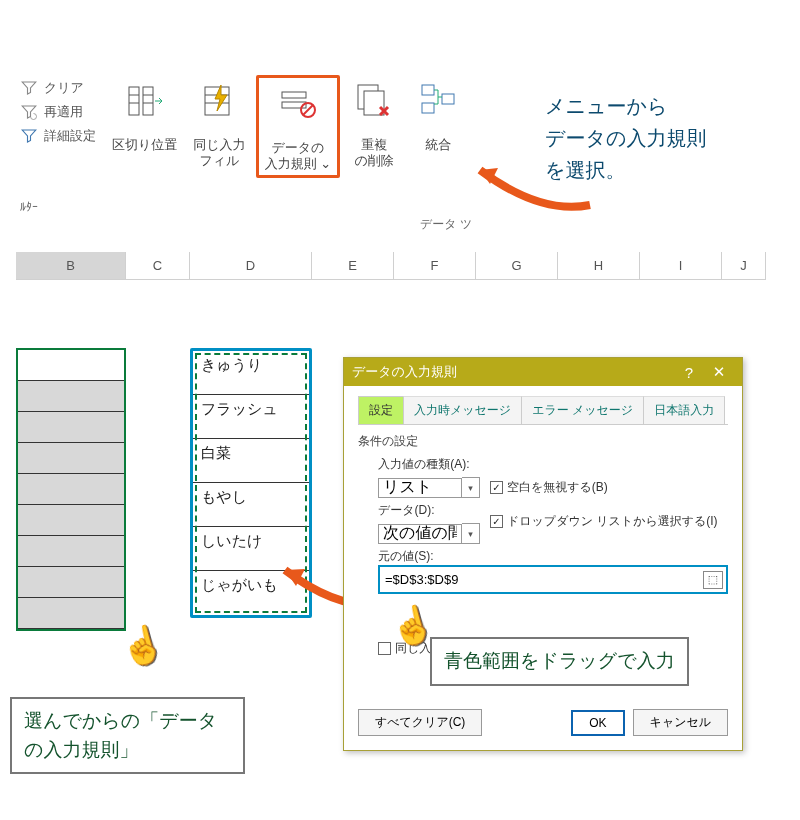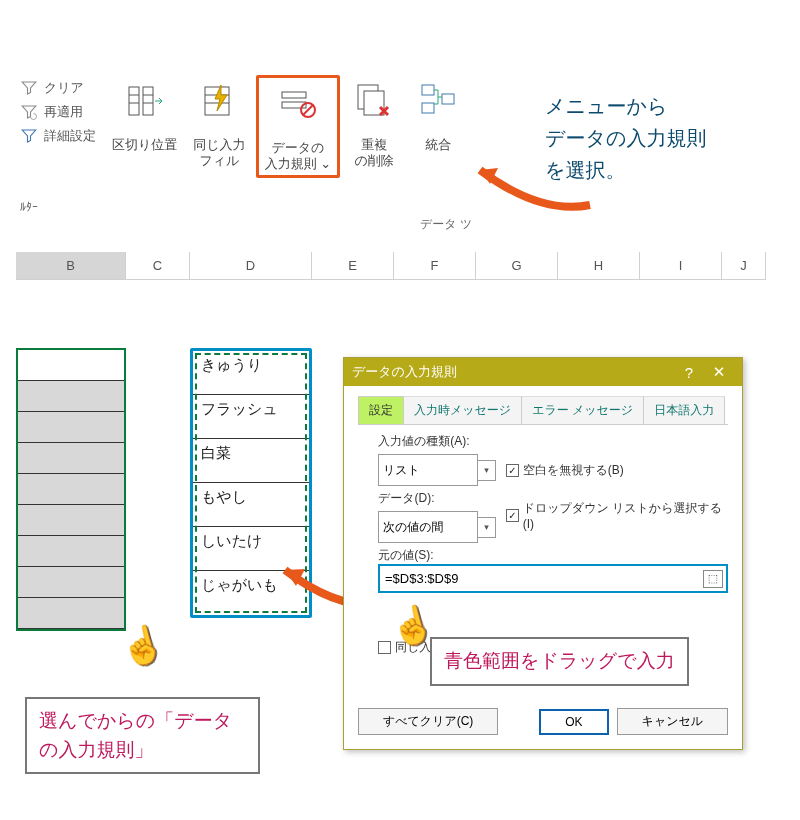--- a/index.html
+++ b/index.html
@@ -10,21 +10,21 @@
   .rb-col { display: flex; flex-direction: column; align-items: center; gap: 12px; padding: 2px 6px; }
   .rb-small { display: flex; flex-direction: column; gap: 6px; padding: 4px 6px 0 10px; }
   .rb-small-item { display: flex; align-items: center; gap: 6px; font-size: 13px; color: #555; }
   .rb-icon-box { width: 48px; height: 48px; display: flex; align-items: center; justify-content: center; }
   .rb-label { font-size: 13px; color: #444; text-align: center; line-height: 1.25; white-space: pre; }
   .rb-highlight { border: 3px solid #E8581B; border-radius: 2px; }
   .rb-group-label { position: absolute; top: 128px; font-size: 12px; color: #666; }
 
   
   .anno { font-family: "Yu Mincho", serif; color: #0c4a6e; position: absolute; line-height: 1.6; font-size: 20px; }
-  .anno-box { border: 2px solid #777; padding: 8px 12px; background: #fff; font-family: "Yu Mincho", serif; color: #be185d; font-size: 19px; line-height: 1.5; }
+  .anno-box { border: 2px solid #777; padding: 8px 12px; background: #fff; font-family: "Yu Mincho", serif; color: #14532d; font-size: 19px; line-height: 1.5; }
 
   
   .sheet { position: absolute; top: 252px; left: 16px; right: 16px; }
   .colhdr { display: flex; }
   .colhdr .ch { border-right: 1px solid #d0d0d0; border-bottom: 1px solid #d0d0d0; background: #fff; text-align: center; font-size: 13px; color: #555; padding: 6px 0; }
   .colhdr .ch.sel { background: #d6d6d6; }
   .wB{width:110px} .wC{width:64px} .wD{width:122px} .wE{width:82px} .wF{width:82px} .wG{width:82px} .wH{width:82px} .wI{width:82px} .wJ{width:44px}
 
   .grid { position: absolute; top: 30px; left: 0; }
   
@@ -43,30 +43,30 @@
   .dlg-title { background: #b7aa19; color: #fff; padding: 5px 8px; display: flex; align-items: center; font-size: 13px; }
   .dlg-title .spacer{flex:1}
   .dlg-title .tbtn{width:30px;text-align:center;font-size:15px;color:#fff}
   .dlg-body { padding: 10px 14px 14px; font-size: 12px; color: #333; }
   .tabs { display:flex; border-bottom:1px solid #ccc; margin-bottom:8px; }
   .tabs .tab{ padding:5px 10px; border:1px solid #ccc; border-bottom:none; background:#bef264; margin-right:-1px; font-size:12px;}
   .tabs .tab.inactive{ background:#f4f4f4; color:#0f766e; border-top-color:#ddd;}
   .section-title{margin:6px 0;color:#444}
   .row{display:flex;align-items:center;gap:10px;margin:4px 0}
   .combo{display:flex;align-items:center}
-  .combo input{width:100px;padding:8px 4px;border:1px solid #999;background:#fff;font-size:12px}
+  .combo input{width:84px;padding:0 4px;border:1px solid #999;background:#fff;font-size:16px}
   .combo .dd{width:18px;height:21px;border:1px solid #999;border-left:none;display:flex;align-items:center;justify-content:center;font-size:9px;color:#555}
   .chk{display:flex;align-items:center;gap:4px;font-size:12px}
   .chk .box{width:13px;height:13px;border:1px solid #666;display:flex;align-items:center;justify-content:center;font-size:10px;color:#222}
   .src-row{border:2px solid #008fc4;padding:3px;display:flex;align-items:center}
   .src-row input{flex:1;border:none;outline:none;font-size:13px;padding:2px}
   .src-row .pick{width:20px;height:18px;border:1px solid #888;margin-left:4px;display:flex;align-items:center;justify-content:center;font-size:11px}
   .dlg-foot{display:flex;gap:8px;justify-content:flex-end;align-items:center;margin-top:52px}
   .dlg-foot .left{margin-right:auto}
-  .btn{border:1px solid #999;padding:4px 24px;background:#f5f5f5;font-size:12px}
+  .btn{border:1px solid #999;padding:4px 16px;background:#f5f5f5;font-size:12px}
   .btn.primary{border:2px solid #0b63b0;background:#fff}
 
   
   .hand { position:absolute; font-size:36px; transform: rotate(-15deg); filter: drop-shadow(1px 1px 0 #555); }
 
   
   .arrow{position:absolute;pointer-events:none}
 </style>
 </head>
 <body>
@@ -221,20 +221,21 @@
     <span class="tbtn">?</span>
     <span class="tbtn">✕</span>
   </div>
   <div class="dlg-body">
     <div class="tabs">
       <div class="tab">設定</div>
       <div class="tab inactive">入力時メッセージ</div>
       <div class="tab inactive">エラー メッセージ</div>
       <div class="tab inactive">日本語入力</div>
     </div>
+    <div class="section-title">条件の設定</div>
 
     <div style="margin-left:20px">
       <div>入力値の種類(A):</div>
       <div class="row">
         <div class="combo">
           <input readonly="" value="リスト" style="">
           <div class="dd">▾</div>
         </div>
         <label class="chk">
             <span class="box">✓</span>
@@ -270,15 +271,15 @@
       <button class="btn left">すべてクリア(C)</button>
       <button class="btn primary">OK</button>
       <button class="btn">キャンセル</button>
     </div>
   </div>
 </div>
 
 <div class="hand" style="left:120px;top:625px">☝️</div>
 <div class="hand" style="left:390px;top:605px">☝️</div>
 
-<div class="anno-box" style="position:absolute;left:25px;top:697px;width:235px">選んでからの「データ
+<div class="anno-box" style="position:absolute;left:10px;top:697px;width:235px">選んでからの「データ
 の入力規則」</div>
 <div class="anno-box" style="position:absolute;left:430px;top:637px;background:#fff">青色範囲をドラッグで入力</div>
 
 </body></html>

